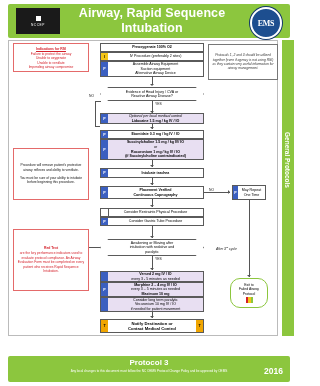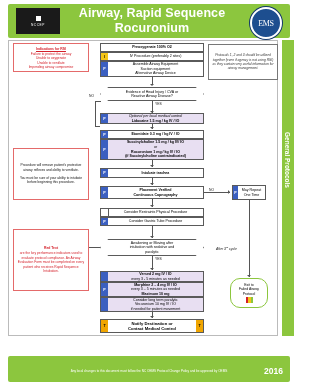--- a/index.html
+++ b/index.html
@@ -18,21 +18,21 @@
   .logo-txt{font-size:3.2px;color:#ffffff;letter-spacing:.6px;}
   .title-wrap{position:absolute;left:56px;top:2px;width:176px;text-align:center;}
   .title{font-size:12.5px;font-weight:bold;color:#ffffff;line-height:15px;
          letter-spacing:.1px;}
   .subtitle{font-size:8px;color:#ffffff;line-height:10px;font-style:italic;}
   .subtitle .paren{font-style:normal;}
   .ems-seal{position:absolute;right:8px;top:3px;width:28px;height:28px;
             border-radius:50%;background:#1d4e8f;border:2px solid #ffffff;
             display:flex;align-items:center;justify-content:center;
             box-shadow:0 0 0 1px #14386a;}
-  .ems-seal span{color:#ffffff;font-size:8px;font-weight:normal;
+  .ems-seal span{color:#ffffff;font-size:8px;font-weight:bold;
                  font-family:"Liberation Serif",serif;letter-spacing:-0.3px;}
 
   
   .side-tab{position:absolute;right:4px;top:40px;width:12px;height:296px;
             background:#8cc63e;}
   .side-tab span{display:block;color:#ffffff;font-size:6.5px;font-weight:bold;
                  white-space:nowrap;transform:rotate(90deg);
                  transform-origin:left top;position:absolute;
                  left:9px;top:92px;}
 
@@ -110,21 +110,21 @@
 <body>
 
 <div class="page">
 
   <div class="header">
     <div class="logo-box">
       <div class="logo-sq"></div>
       <div class="logo-txt">NCCEP</div>
     </div>
     <div class="title-wrap">
-      <div class="title">Airway,  Rapid Sequence Rocuronium</div>
+      <div class="title">Airway,  Rapid Sequence Intubation</div>
       <div class="subtitle"><span class="paren">(</span><span>OPTIONAL</span><span class="paren">)</span></div>
     </div>
     <div class="ems-seal">
       <span>EMS</span>
     </div>
   </div>
 
   <div class="mainframe"></div>
 
   <div class="side-tab">
@@ -322,17 +322,18 @@
   </div>
 
   <div class="terminator" style="left:230px;top:278px;width:38px;height:30px;">
     <div class="txt">Exit to</div>
     <div class="txt">Failed Airway</div>
     <div class="txt">Protocol</div>
     <div class="mini-flag"></div>
   </div>
 
   <div class="footer">
+    <div class="pname">Protocol 3</div>
     <div class="fine">Any local changes to this document must follow the NC OEMS Protocol Change Policy and be approved by OEMS</div>
     <div class="year">2016</div>
   </div>
 
 </div>
 
 </body></html>

